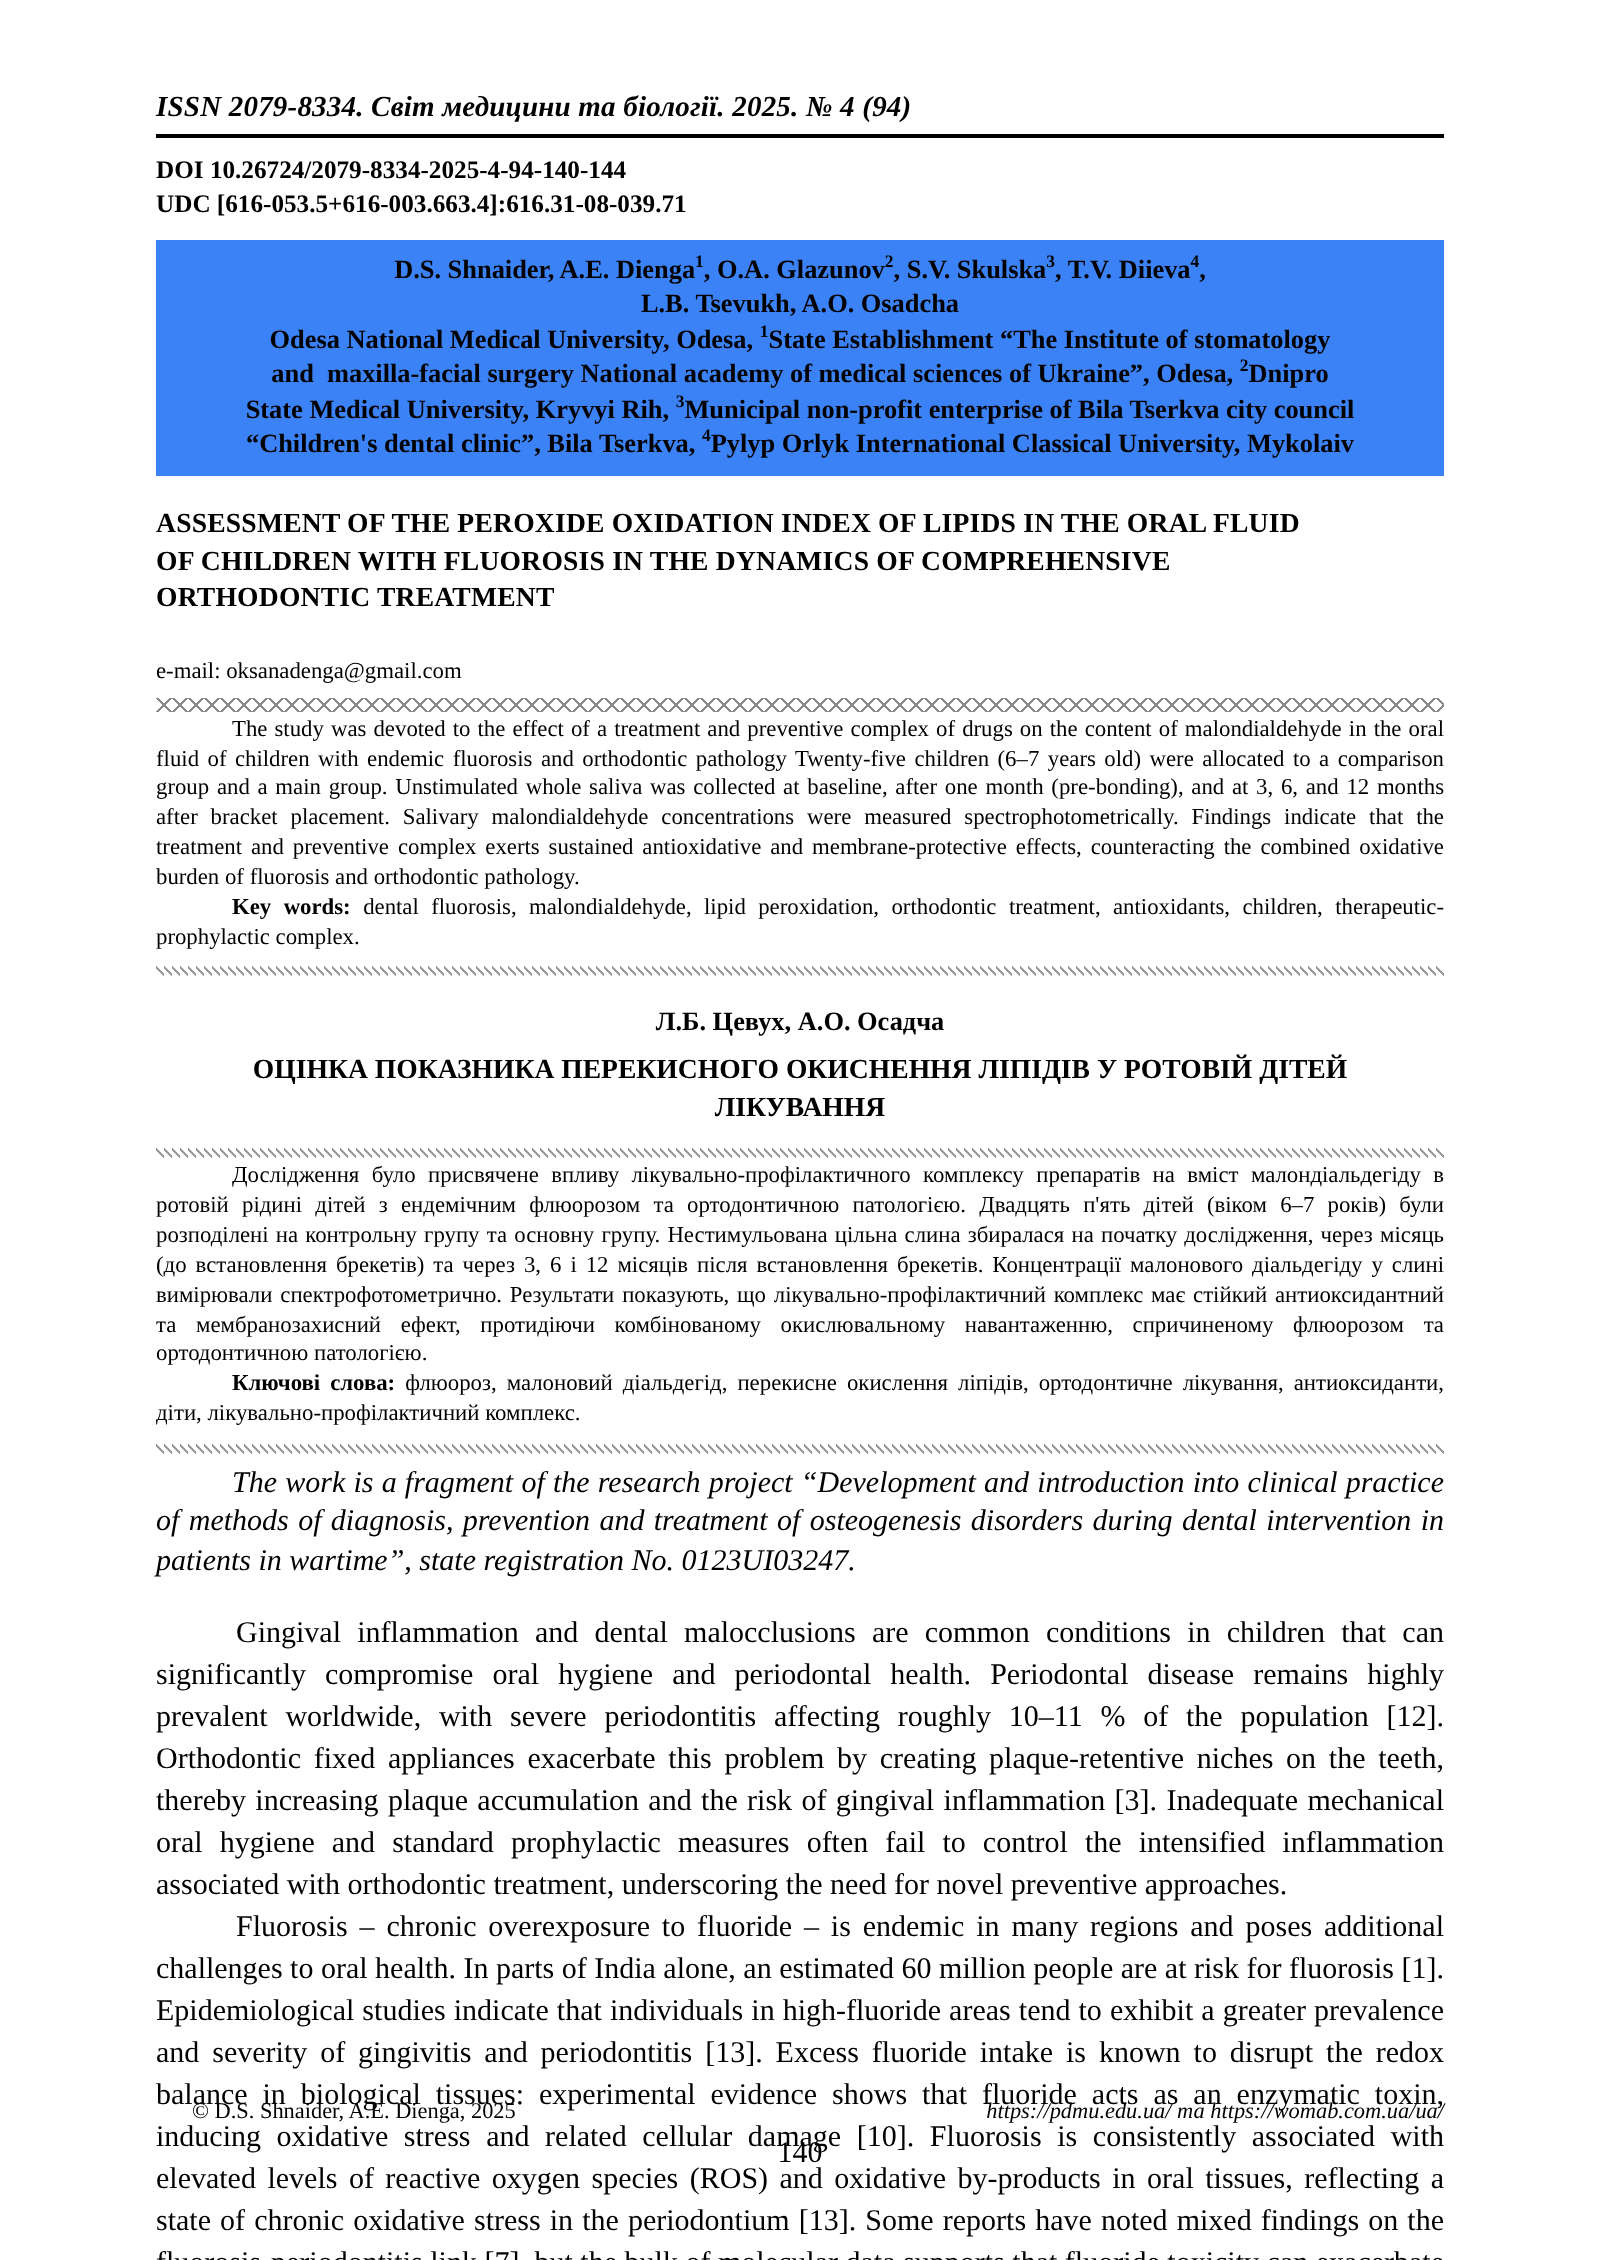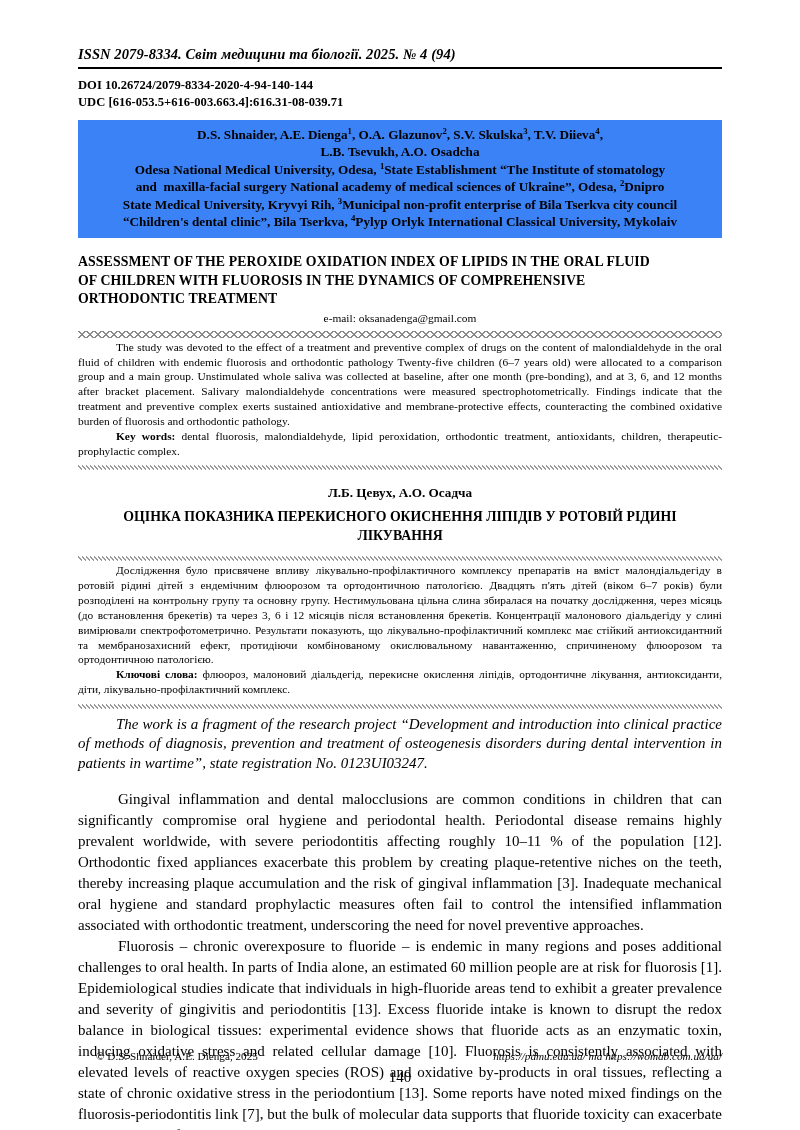--- a/index.html
+++ b/index.html
@@ -58,22 +58,22 @@
   
   .title-en {
     margin-top: 15px;
     text-align: left;
     font-weight: bold;
     font-size: 13.8px;
     line-height: 1.35;
     letter-spacing: 0.1px;
   }
   .email {
-    margin-top: 3px;
-    text-align: center;
+    margin-top: 21px;
+    text-align: left;
     font-size: 11.4px;
   }
 
   
   .wave {
     height: 7px;
     margin: 7px 0 2px 0;
     background-repeat: repeat-x;
     background-size: 8px 7px;
     background-image:
@@ -154,21 +154,21 @@
 </style>
 </head>
 <body>
 
 <div class="page">
 
   <div class="runhead">ISSN 2079-8334. Світ медицини та біології. 2025. № 4 (94)</div>
   <div class="rule"></div>
 
   <div class="doi-block">
-    <div>DOI 10.26724/2079-8334-2020-4-94-140-144</div>
+    <div>DOI 10.26724/2079-8334-2025-4-94-140-144</div>
     <div>UDC [616-053.5+616-003.663.4]:616.31-08-039.71</div>
   </div>
 
   <div class="authorbox">
     <div>D.S. Shnaider, A.E. Dienga<sup>1</sup>, O.A. Glazunov<sup>2</sup>, S.V. Skulska<sup>3</sup>, T.V. Diieva<sup>4</sup>,</div>
     <div>L.B. Tsevukh, A.O. Osadcha</div>
     <div class="affil">Odesa National Medical University, Odesa, <sup>1</sup>State Establishment “The Institute of stomatology</div>
     <div class="affil">and&nbsp; maxilla-facial surgery National academy of medical sciences of Ukraine”, Odesa, <sup>2</sup>Dnipro</div>
     <div class="affil">State Medical University, Kryvyi Rih, <sup>3</sup>Municipal non-profit enterprise of Bila Tserkva city council</div>
     <div class="affil">“Children's dental clinic”, Bila Tserkva, <sup>4</sup>Pylyp Orlyk International Classical University, Mykolaiv</div>
@@ -187,21 +187,21 @@
     <p>The study was devoted to the effect of a treatment and preventive complex of drugs on the content of malondialdehyde in the oral fluid of children with endemic fluorosis and orthodontic pathology Twenty-five children (6–7 years old) were allocated to a comparison group and a main group. Unstimulated whole saliva was collected at baseline, after one month (pre-bonding), and at 3, 6, and 12 months after bracket placement. Salivary malondialdehyde concentrations were measured spectrophotometrically. Findings indicate that the treatment and preventive complex exerts sustained antioxidative and membrane-protective effects, counteracting the combined oxidative burden of fluorosis and orthodontic pathology.</p>
     <p class="kw"><span class="kwlabel">Key words:</span><span> dental fluorosis, malondialdehyde, lipid peroxidation, orthodontic treatment, antioxidants, children, therapeutic-prophylactic complex.</span></p>
   </div>
   <div class="wave dots"></div>
 
   <div class="authors-ua">
     <div>Л.Б. Цевух, А.О. Осадча</div>
   </div>
 
   <div class="title-ua">
-    <div>ОЦІНКА ПОКАЗНИКА ПЕРЕКИСНОГО ОКИСНЕННЯ ЛІПІДІВ У РОТОВІЙ РІДИНІ</div>
+    <div>ОЦІНКА ПОКАЗНИКА ПЕРЕКИСНОГО ОКИСНЕННЯ ЛІПІДІВ У РОТОВІЙ ДІТЕЙ</div>
     <div>ЛІКУВАННЯ</div>
   </div>
 
   <div class="wave dots" style="margin-top:11px"></div>
   <div class="abstract">
     <p>Дослідження було присвячене впливу лікувально-профілактичного комплексу препаратів на вміст малондіальдегіду в ротовій рідині дітей з ендемічним флюорозом та ортодонтичною патологією. Двадцять п'ять дітей (віком 6–7 років) були розподілені на контрольну групу та основну групу. Нестимульована цільна слина збиралася на початку дослідження, через місяць (до встановлення брекетів) та через 3, 6 і 12 місяців після встановлення брекетів. Концентрації малонового діальдегіду у слині вимірювали спектрофотометрично. Результати показують, що лікувально-профілактичний комплекс має стійкий антиоксидантний та мембранозахисний ефект, протидіючи комбінованому окислювальному навантаженню, спричиненому флюорозом та ортодонтичною патологією.</p>
     <p class="kw"><span class="kwlabel">Ключові слова:</span><span> флюороз, малоновий діальдегід, перекисне окислення ліпідів, ортодонтичне лікування, антиоксиданти, діти, лікувально-профілактичний комплекс.</span></p>
   </div>
   <div class="wave dots"></div>
 

